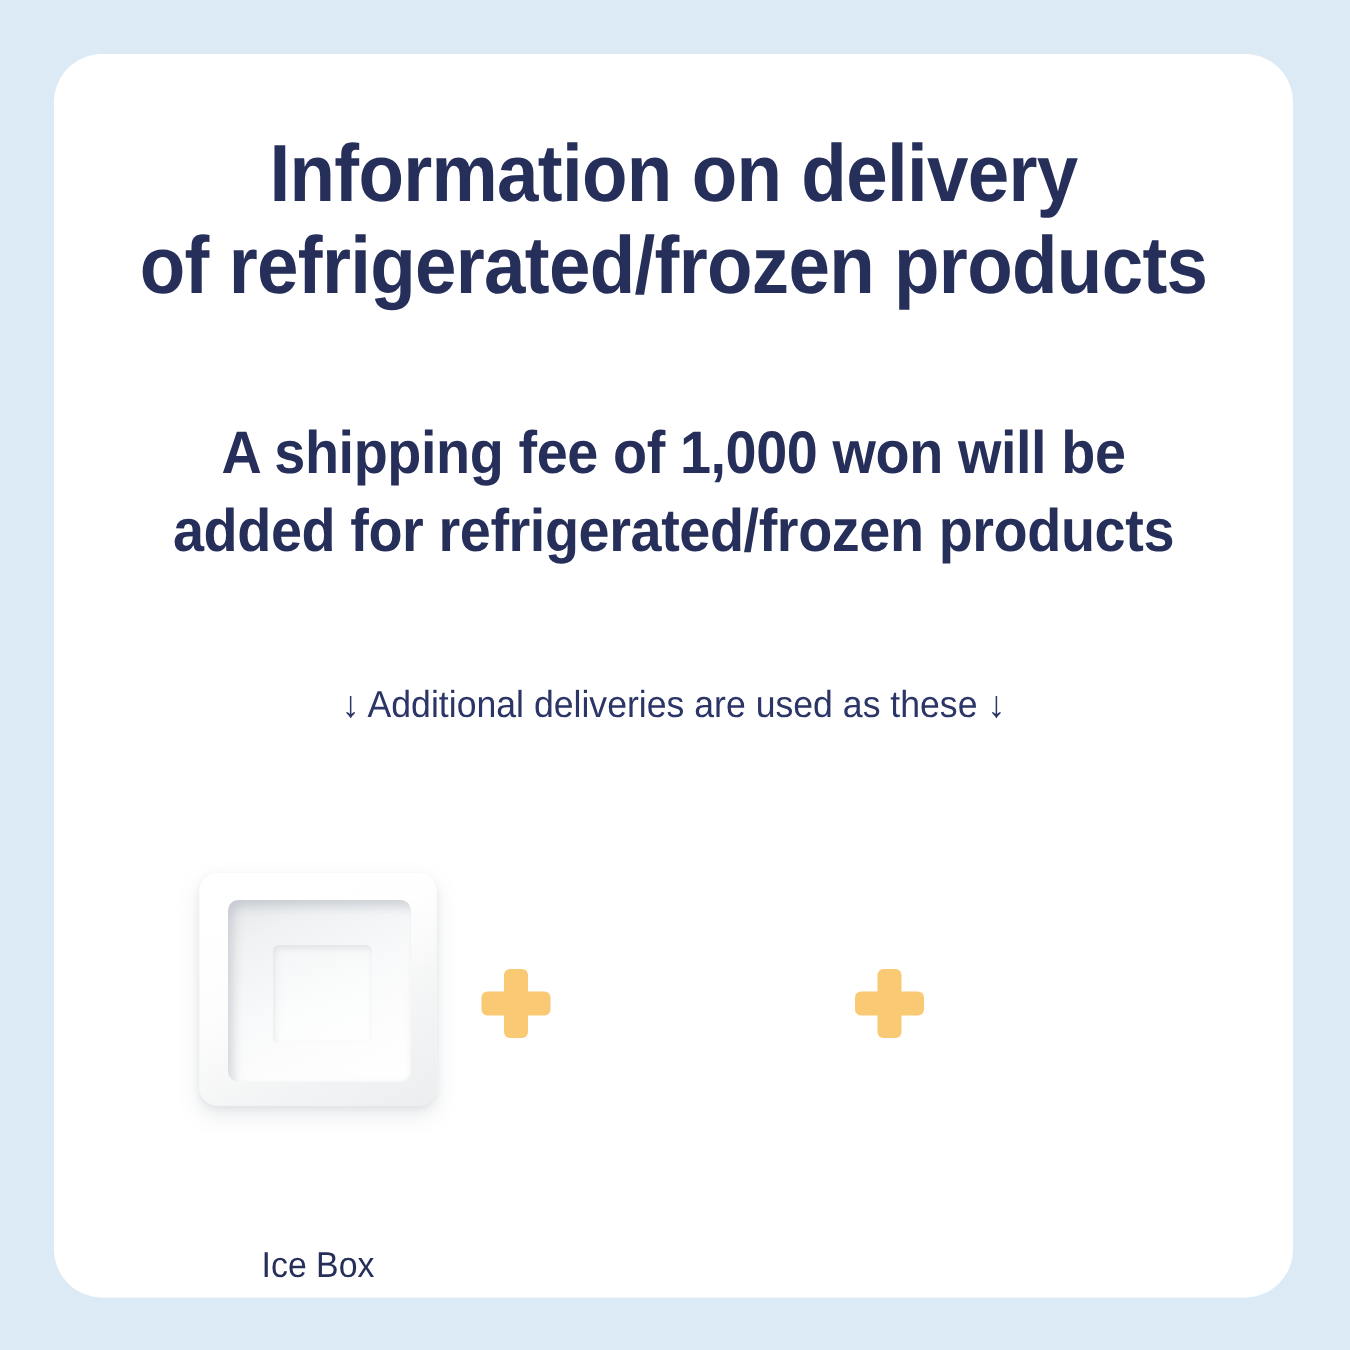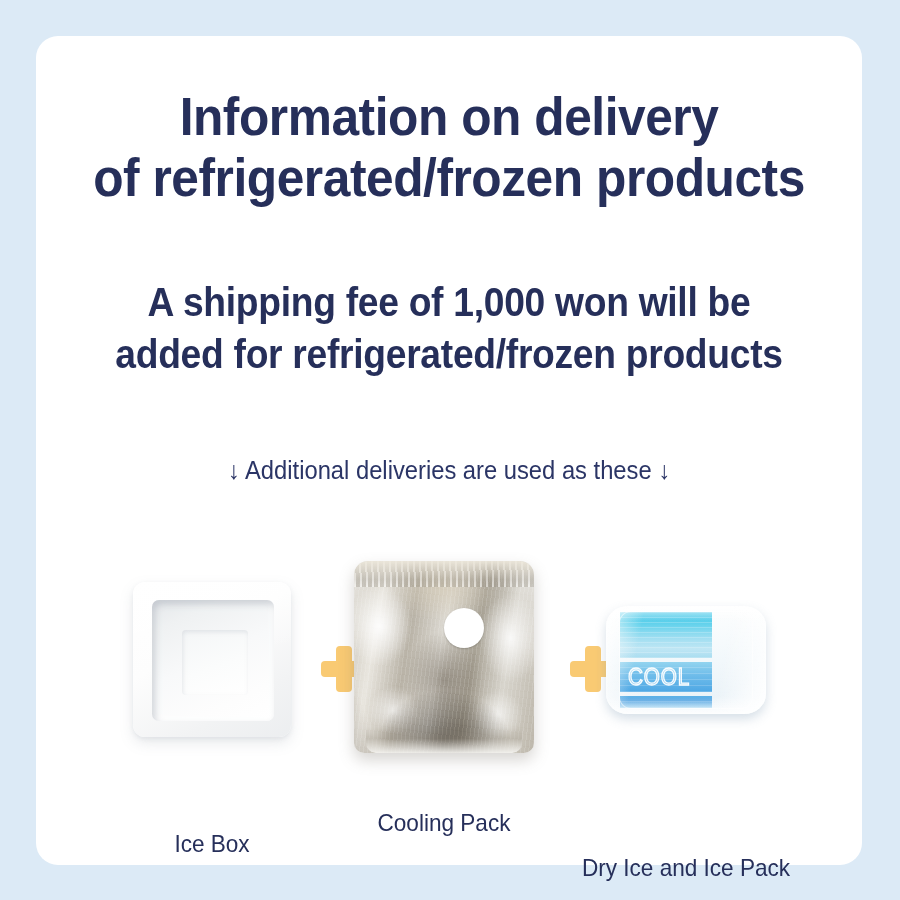--- a/index.html
+++ b/index.html
@@ -16,21 +16,21 @@
     width:900px; height:900px;
     background:#dceaf6;
   }
 
   
   .card {
     position:absolute;
     left:36px; top:36px;
     width:826px; height:829px;
     background:#ffffff;
-    border-radius:22px;
+    border-radius:32px;
   }
 
   
   .title {
     position:absolute;
     left:0; top:50px;
     width:826px;
     text-align:center;
     color:#262f5a;
     font-size:54px;
@@ -315,45 +315,23 @@
           </div>
         </div>
         <div class="item-label">Ice Box</div>
       </div>
 
       <div class="plus plus-1">
         <span class="bar-h"></span>
         <span class="bar-v"></span>
       </div>
 
-      <div class="item coolpack-wrap">
-        <div class="coolpack">
-          <div class="coolpack-tex"></div>
-          <div class="coolpack-lip"></div>
-          <div class="coolpack-seam"></div>
-          <div class="coolpack-hole"></div>
-        </div>
-        <div class="item-label">Cooling Pack</div>
-      </div>
 
       <div class="plus plus-2">
         <span class="bar-h"></span>
         <span class="bar-v"></span>
       </div>
 
-      <div class="item icepack-wrap">
-        <div class="icepack">
-          <div class="icepack-blue">
-            <div class="ip-band ip-band-1"></div>
-            <div class="ip-band ip-band-2"></div>
-            <div class="ip-band ip-band-3"></div>
-            <div class="ip-cool">COOL</div>
-          </div>
-          <div class="icepack-weld"></div>
-          <div class="icepack-sheen"></div>
-        </div>
-        <div class="item-label">Dry Ice and Ice Pack</div>
-      </div>
 
     </div>
 
   </div>
 </div>
 
 </body></html>

